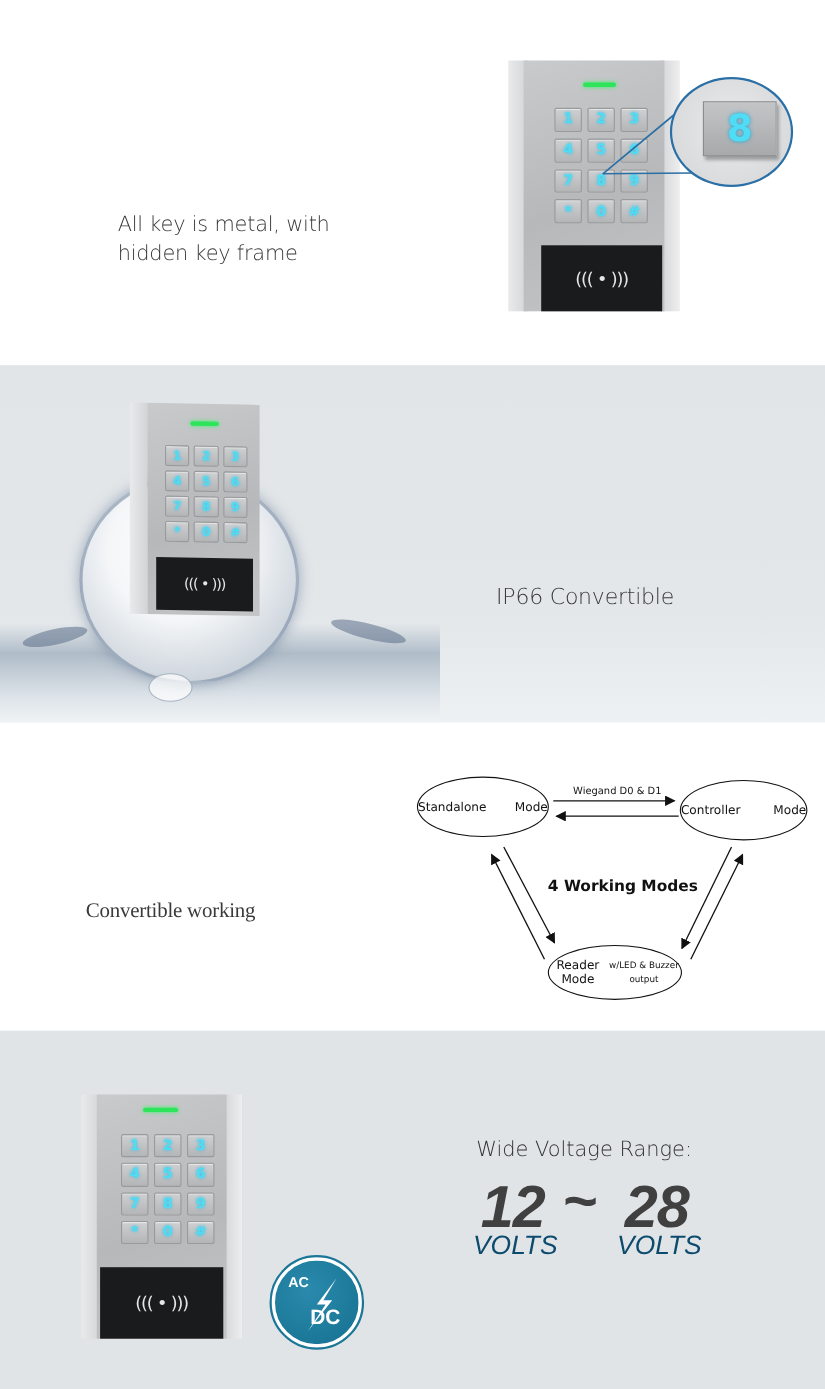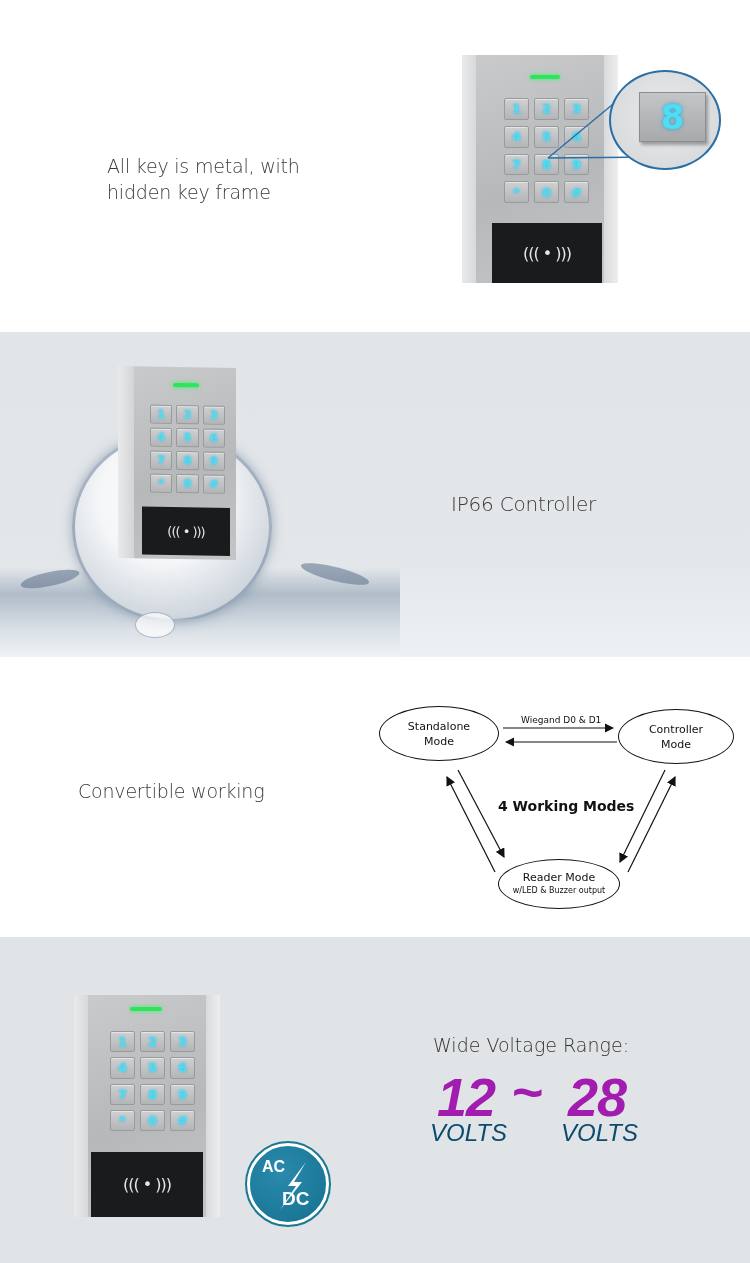--- a/index.html
+++ b/index.html
@@ -3,50 +3,50 @@
 <meta charset="utf-8">
 <style>
   * { margin: 0; padding: 0; box-sizing: border-box; }
   body { width: 750px; height: 1263px; font-family: "DejaVu Sans", sans-serif; background: #fff; overflow: hidden; position: relative; color: #333; }
   .section { position: absolute; left: 0; width: 750px; overflow: hidden; }
   .s1 { top: 0; height: 332px; background: #fff; }
   .s2 { top: 332px; height: 325px; background: linear-gradient(180deg, #e1e5e8 0%, #e3e7ea 70%, #eef1f3 100%); }
   .s3 { top: 657px; height: 280px; background: #fff; }
   .s4 { top: 937px; height: 326px; background: #e0e4e7; }
 
-  .caption { position: absolute; font-size: 19px; line-height: 26px; color: #3a3a3a; font-family: "DejaVu Sans", sans-serif; font-weight: 300; letter-spacing: -0.2px; }
+  .caption { position: absolute; font-size: 19px; line-height: 26px; color: #3a3a3a; font-family: "DejaVu Sans", sans-serif; font-weight: 300; letter-spacing: -0.2px; margin-top: 38px; }
 
   
   .device { position: absolute; }
   .device .sidebar-l, .device .sidebar-r { position: absolute; top: 0; bottom: 0; width: 18px; background: linear-gradient(90deg, #e9eaeb, #d3d4d6); }
   .device .sidebar-l { left: 0; }
   .device .sidebar-r { right: 0; background: linear-gradient(90deg, #d3d4d6, #eeeeef); }
   .device .plate { position: absolute; top: 0; bottom: 0; left: 14px; right: 14px; background: linear-gradient(160deg, #c9cacc 0%, #b7b8ba 55%, #c4c5c7 100%); }
   .device .led { position: absolute; height: 4px; background: #2ee45a; box-shadow: 0 0 4px #39f56a; border-radius: 2px; }
   .device .keys { position: absolute; display: grid; grid-template-columns: repeat(3, 1fr); }
   .key { background: linear-gradient(180deg, #cfd0d2, #b4b5b7); border: 1px solid #999a9c; border-radius: 2px; display: flex; align-items: center; justify-content: center; color: #4fdcf5; font-family: "DejaVu Sans", sans-serif; font-weight: bold; text-shadow: 0 0 3px #2bbfe0; box-shadow: inset 0 1px 0 #e5e5e6; }
   .reader { position: absolute; background: #1a1b1c; display: flex; align-items: center; justify-content: center; color: #e6e6e6; letter-spacing: -1px; }
 
   
   .callout { position: absolute; left: 609px; top: 70px; width: 112px; height: 100px; border-radius: 50%; border: 2px solid #2a6fa5; background: radial-gradient(circle at 50% 45%, #e9eaeb 0%, #d8d9db 80%); overflow: hidden; }
   .callout .bigkey { position: absolute; left: 28px; top: 20px; width: 67px; height: 50px; background: linear-gradient(180deg, #c4c5c7, #a8a9ab); border: 1px solid #8c8d8f; box-shadow: 2px 3px 3px rgba(0,0,0,0.3); display: flex; align-items: center; justify-content: center; color: #4fdcf5; font-size: 34px; font-weight: bold; text-shadow: 0 0 4px #20a8d8; }
   svg.lines { position: absolute; left: 0; top: 0; }
 
   
   .diagram { position: absolute; left: 370px; top: 40px; width: 370px; height: 225px; }
-  .ellipse { position: absolute; border: 1.5px solid #111; border-radius: 50%; background: #fff; display: flex; flex-direction: column; align-items: center; justify-content: center; text-align: center; color: #111; font-size: 11px; line-height: 15px; }
+  .ellipse { position: absolute; border: 1.5px solid #111; border-radius: 50%; background: #fff; display: flex; flex-direction: row; align-items: center; justify-content: space-between; text-align: center; color: #111; font-size: 11px; line-height: 15px; }
   .dlabel { position: absolute; font-size: 9px; color: #111; }
   .dtitle { position: absolute; font-size: 14px; font-weight: bold; color: #111; }
 
   
   .vol-title { position: absolute; left: 433px; top: 97px; font-size: 19px; color: #333; font-weight: 300; }
-  .vol-num { position: absolute; font-family: "Liberation Sans", sans-serif; font-weight: bold; font-style: italic; font-size: 54px; color: #a21caf; line-height: 54px; letter-spacing: -1px; }
+  .vol-num { position: absolute; font-family: "Liberation Sans", sans-serif; font-weight: bold; font-style: italic; font-size: 54px; color: #404040; line-height: 54px; letter-spacing: -1px; }
   .vol-unit { position: absolute; font-family: "Liberation Sans", sans-serif; font-style: italic; font-size: 24px; color: #0c4a6e; }
   .acdc { position: absolute; left: 247px; top: 206px; width: 82px; height: 82px; border-radius: 50%; background: radial-gradient(circle at 40% 35%, #2a8aad, #15708f); border: 3px solid #fff; outline: 2px solid #1b7798; box-shadow: 0 0 0 1px #d0d6da; color: #fff; font-family: "Liberation Sans", sans-serif; font-weight: bold; }
-  .acdc .ac { position: absolute; left: 12px; top: 12px; font-size: 16px; }
+  .acdc .ac { position: absolute; left: 12px; top: 12px; font-size: 13px; }
   .acdc .dc { position: absolute; left: 32px; top: 42px; font-size: 19px; }
   .acdc .bolt { position: absolute; left: 26px; top: 14px; }
 
   
   .water-ball { position: absolute; left: 72px; top: 100px; width: 200px; height: 190px; border-radius: 50%; background: radial-gradient(circle at 45% 35%, #ffffff 0%, #f4f6f8 40%, #c8d0d8 80%, #8d9aa8 100%); border: 3px solid rgba(120,140,165,0.6); box-shadow: 0 0 12px rgba(90,110,140,0.5); }
   .water-pool { position: absolute; left: 0; top: 235px; width: 400px; height: 90px; background: linear-gradient(180deg, rgba(160,175,190,0.0) 0%, rgba(130,150,170,0.55) 30%, rgba(200,210,220,0.5) 70%, rgba(240,243,245,0.9) 100%); }
   .splash { position: absolute; border-radius: 50%; background: rgba(80,100,130,0.5); }
 </style>
 </head>
 <body>
@@ -113,25 +113,25 @@
       <div class="key" style="font-size:11px;">9</div>
       <div class="key" style="font-size:11px;">*</div>
       <div class="key" style="font-size:11px;">0</div>
       <div class="key" style="font-size:11px;">#</div>
     </div>
     <div class="reader" style="left:24px; top:140px; width:88px; height:48px; font-size:13px;">
       <span>((( • )))</span>
     </div>
   </div>
 
-  <div class="caption" style="left:451px; top:159px; font-size:20px;">IP66 Controller</div>
+  <div class="caption" style="left:451px; top:159px; font-size:20px;">IP66 Convertible</div>
 </div>
 
 <div class="section s3">
-  <div class="caption" style="left:78px; top:121px;">
+  <div class="caption" style="left:78px; top:121px;font-family:Liberation Serif, serif;">
     <div>Convertible working</div>
   </div>
 
   <div class="diagram">
     <svg width="370" height="225" style="position:absolute;left:0;top:0;">
       <defs>
         <marker id="ah" markerWidth="8" markerHeight="8" refX="7" refY="4" orient="auto">
           <path d="M0,0 L8,4 L0,8 z" fill="#111"></path>
         </marker>
       </defs>

